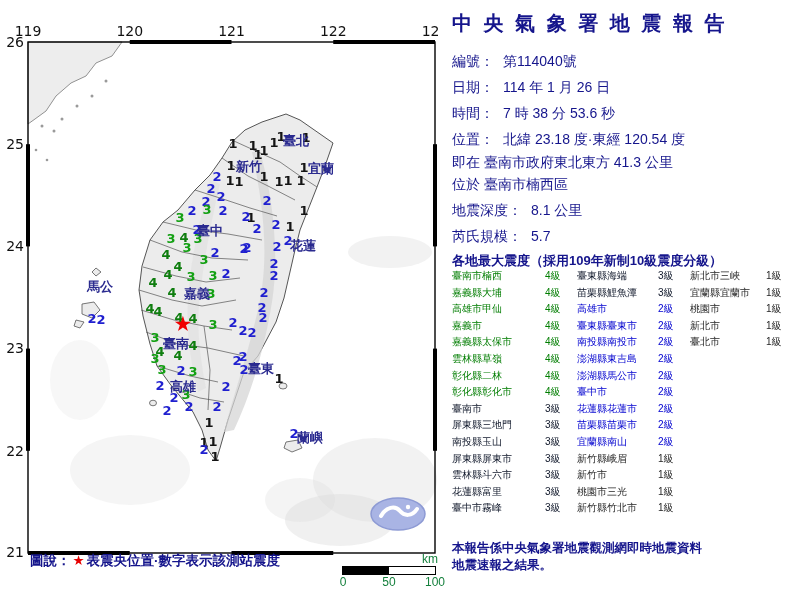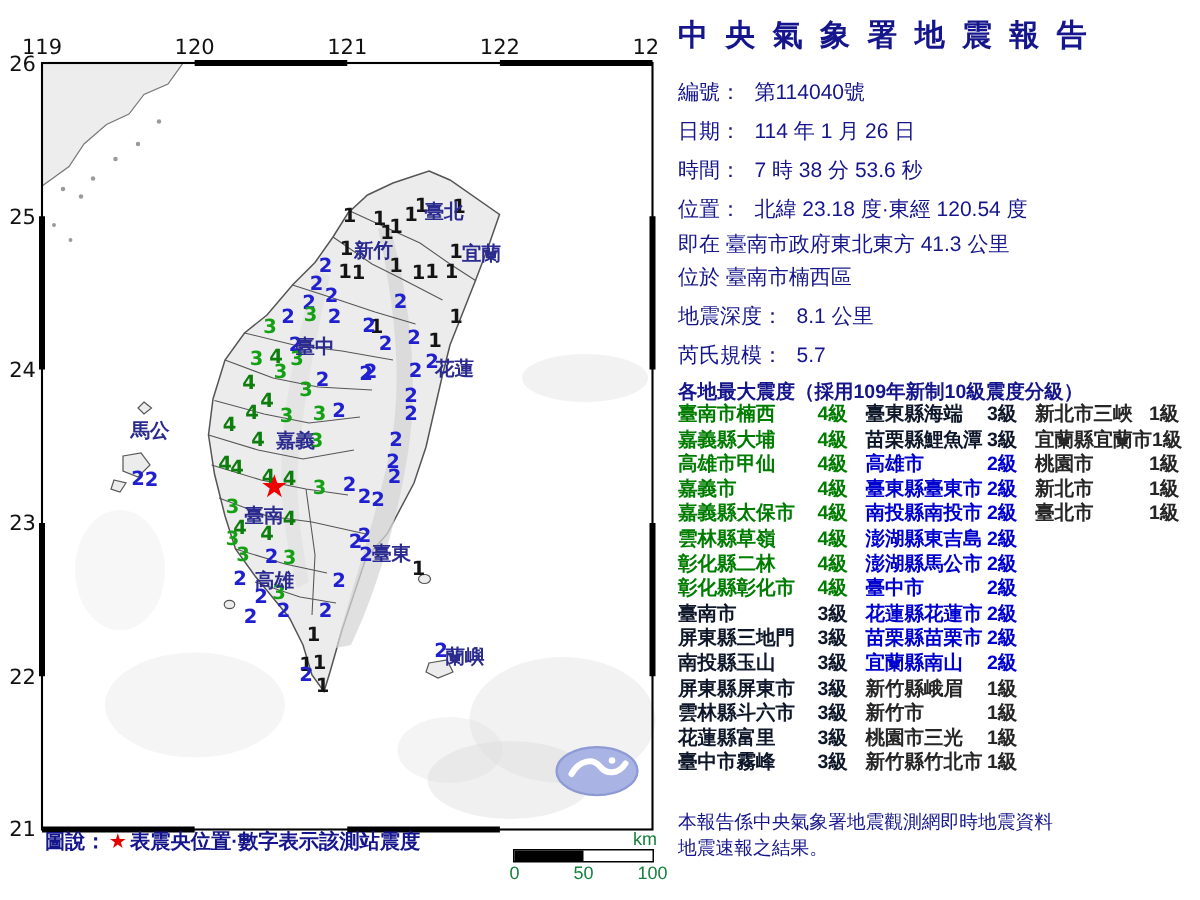--- a/index.html
+++ b/index.html
@@ -6,28 +6,28 @@
   .page{position:relative;width:800px;height:600px;background:#fff;overflow:hidden;
         font-family:"Liberation Sans","DejaVu Sans",sans-serif;}
   
   .abs{position:absolute;}
   .navy{color:#15158c;}
   .title{left:452px;top:10px;font-size:20px;font-weight:bold;letter-spacing:3px;white-space:nowrap;}
   .fline{left:452px;font-size:14px;font-weight:400;white-space:nowrap;}
   .fline .lbl{margin-right:9px;}
   .sect{left:452px;top:252px;font-size:13px;font-weight:600;white-space:nowrap;}
   .col{position:absolute;top:268px;}
-  .irow{display:flex;height:16.6px;line-height:16.6px;font-size:13px;font-weight:700;white-space:nowrap;}
+  .irow{display:flex;height:16.6px;line-height:16.6px;font-size:10px;font-weight:400;white-space:nowrap;}
   .irow .nm{flex:1;}
   .irow .lv{width:32px;text-align:left;}
   .lv4{color:#007d00;}
   .lv3{color:#0f172a;}
   .lv2{color:#0000cf;}
   .lv1{color:#262626;}
-  .note{left:452px;top:540px;font-size:12.5px;font-weight:400;line-height:17px;}
+  .note{left:452px;top:540px;font-size:12.5px;font-weight:700;line-height:17px;}
   
   #map-svg{position:absolute;left:0;top:0;}
   .legend{left:30px;top:552px;font-size:13.5px;font-weight:600;white-space:nowrap;text-align:right;}
   .legend .star{color:#e60000;margin:0 2px;}
   .scale{left:338px;top:552px;width:100px;font-size:12px;color:#15803d;}
   .scale .km{text-align:right;height:14px;line-height:14px;}
   .scale .bar{position:relative;height:7px;width:92px;margin-left:4px;border:1px solid #000;}
   .scale .bar .half{position:absolute;left:0;top:0;width:50%;height:100%;background:#000;}
   .scale .ticks{position:relative;height:14px;}
   .scale .ticks span{position:absolute;top:0;transform:translateX(-50%);}

